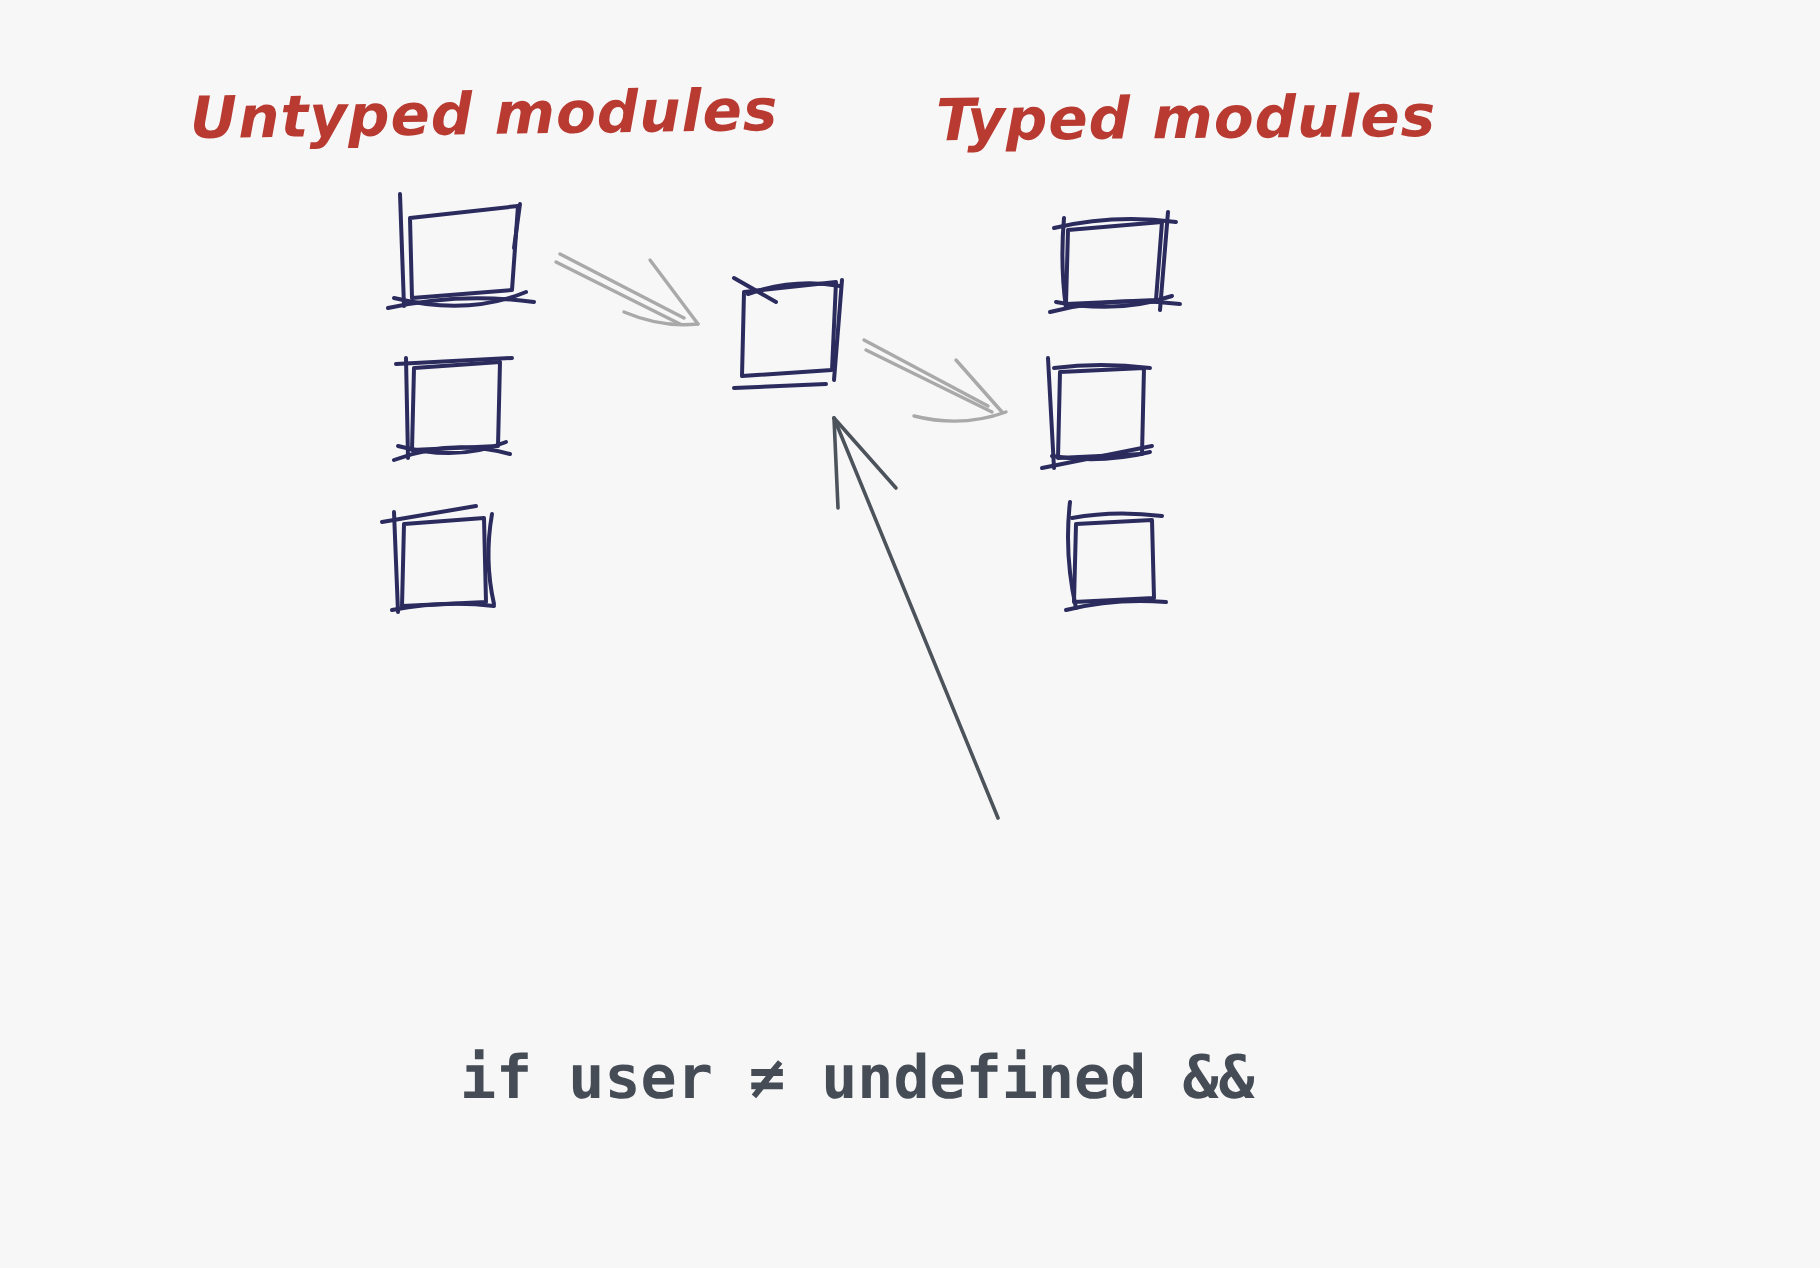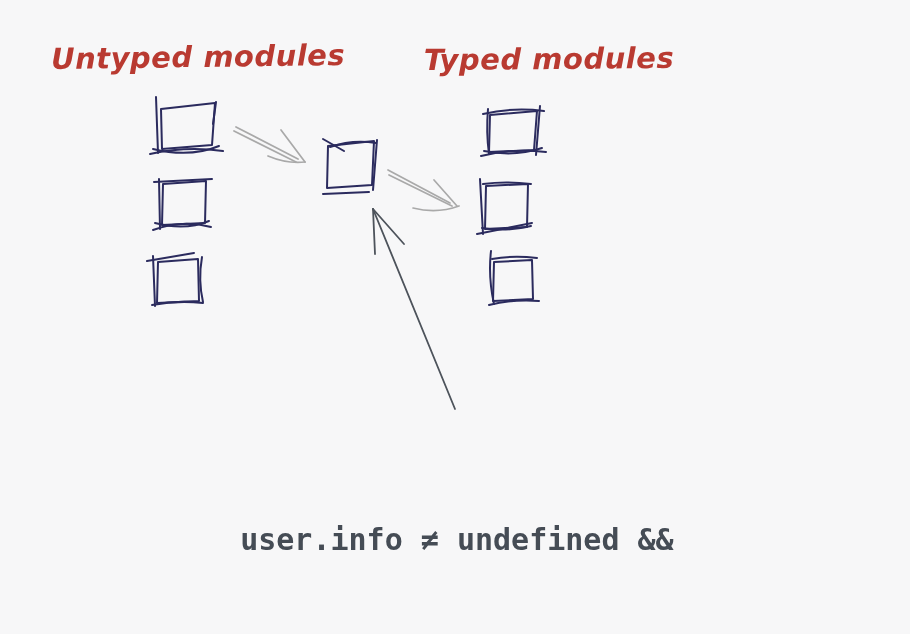--- a/index.html
+++ b/index.html
@@ -15,20 +15,21 @@
   body {
     background: var(--page-bg);
     font-family: "DejaVu Sans", sans-serif;
     overflow: hidden;
   }
   .stage {
     position: relative;
     width: 794px;
     height: 634px;
     background: var(--page-bg);
+    margin-left: 44px;
   }
   .sketch-layer {
     position: absolute;
     left: 0;
     top: 0;
     width: 910px;
     height: 634px;
   }
   .handwritten-title {
     position: absolute;
@@ -162,18 +163,19 @@
     </g>
 
     <g>
       <path class="dark-stroke" d="M455,409 L373,209"></path>
       <path class="dark-stroke" d="M373,209 L375,254"></path>
       <path class="dark-stroke" d="M373,209 L404,244"></path>
     </g>
   </svg>
 
   <div class="code-snippet">
+    <div>if user ≠ undefined &amp;&amp;</div>
     <div>   user.info ≠ undefined &amp;&amp;</div>
     
     
   </div>
 
 </div>
 
 </body></html>

